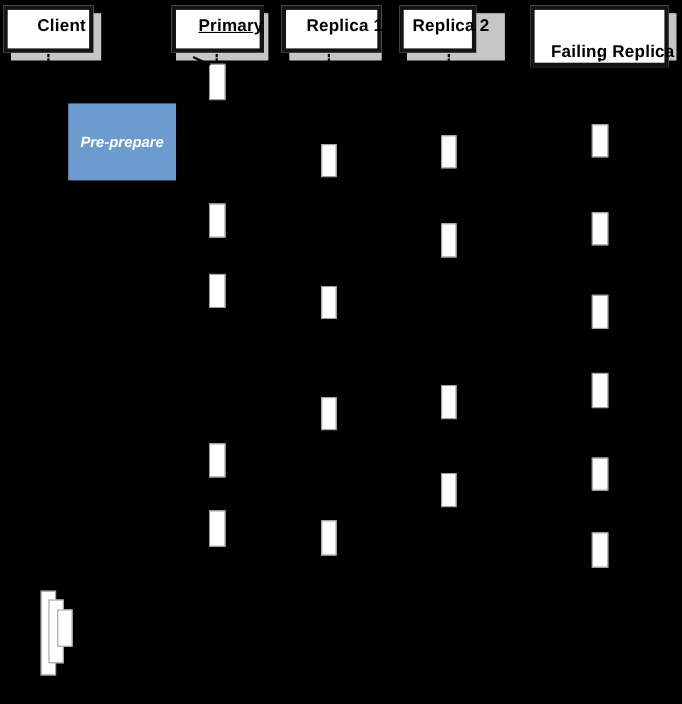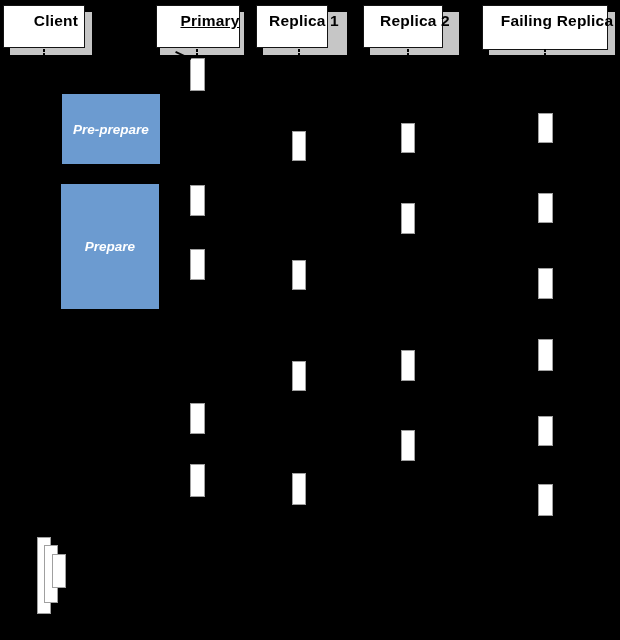--- a/index.html
+++ b/index.html
@@ -8,21 +8,21 @@
     width: 620px;
     height: 640px;
     overflow: hidden;
     font-family: "Liberation Sans", sans-serif;
   }
   .abs { position: absolute; box-sizing: border-box; }
   .shadow { position: absolute; box-sizing: border-box; }
   .hbox {
     position: absolute; box-sizing: border-box;
     display: flex; align-items: flex-start; justify-content: center;
-    border: 1px solid #b91c1c;
+    border: 4px solid #b91c1c;
     padding-left: 24px;
   }
   .hlabel {
     font-weight: bold;
     font-size: 15.5px;
     letter-spacing: 0.2px;
     margin-top: 6px;
     white-space: nowrap;
   }
   .phase {
@@ -51,42 +51,39 @@
     </div>
   </div>
   <div>
     <div class="shadow" style="left: 160px; top: 12px; width: 84px; height: 43px; background: rgb(198, 198, 198);"></div>
     <div class="hbox" style="left: 156px; top: 5px; width: 84px; height: 43px; background: rgb(255, 255, 255); border-color: rgb(20, 20, 20); color: rgb(0, 0, 0); text-decoration: underline;">
       <span class="hlabel">Primary</span>
     </div>
   </div>
   <div>
     <div class="shadow" style="left: 263px; top: 12px; width: 84px; height: 43px; background: rgb(198, 198, 198);"></div>
-    <div class="hbox" style="left: 256px; top: 5px; width: 72px; height: 43px; background: rgb(255, 255, 255); border-color: rgb(20, 20, 20); color: rgb(0, 0, 0);">
+    <div class="hbox" style="left: 256px; top: 5px; width: 91px; height: 43px; background: rgb(255, 255, 255); border-color: rgb(20, 20, 20); color: rgb(0, 0, 0);">
       <span class="hlabel">Replica 1</span>
     </div>
   </div>
   <div>
     <div class="shadow" style="left: 370px; top: 12px; width: 89px; height: 43px; background: rgb(198, 198, 198);"></div>
-    <div class="hbox" style="left: 363px; top: 5px; width: 80px; height: 43px; background: rgb(255, 255, 255); border-color: rgb(20, 20, 20); color: rgb(0, 0, 0);">
+    <div class="hbox" style="left: 363px; top: 5px; width: 70px; height: 43px; background: rgb(255, 255, 255); border-color: rgb(20, 20, 20); color: rgb(0, 0, 0);">
       <span class="hlabel">Replica 2</span>
     </div>
   </div>
   <div>
     <div class="shadow" style="left: 489px; top: 12px; width: 126px; height: 43px; background: rgb(198, 198, 198);"></div>
-    <div class="hbox" style="left: 482px; top: 5px; width: 126px; height: 45px; background: rgb(255, 255, 255); border-color: rgb(20, 20, 20); color: rgb(0, 0, 0);">
+    <div class="hbox" style="left: 482px; top: 5px; width: 126px; height: 56px; background: rgb(255, 255, 255); border-color: rgb(20, 20, 20); color: rgb(0, 0, 0); align-items: flex-end;">
       <span class="hlabel">Failing Replica</span>
     </div>
   </div>
 
   <div class="phase" style="left: 62px; top: 94px; width: 98px; height: 70px; background: rgb(108, 155, 208); color: rgb(255, 255, 255);">
     <span>Pre-prepare</span>
-  </div>
-  <div class="phase" style="left: 61px; top: 184px; width: 98px; height: 125px; background: rgb(108, 155, 208); color: rgb(255, 255, 255);">
-    <span>Prepare</span>
   </div>
 
   <div id="generated-layer">
       <div class="activation abs" style="left: 37px; top: 537px; width: 14px; height: 77px; background: rgb(255, 255, 255); border: 1px solid rgb(160, 160, 160);"></div>
       <div class="activation abs" style="left: 44px; top: 545px; width: 14px; height: 58px; background: rgb(255, 255, 255); border: 1px solid rgb(160, 160, 160);"></div>
       <div class="activation abs" style="left: 52px; top: 554px; width: 14px; height: 34px; background: rgb(255, 255, 255); border: 1px solid rgb(160, 160, 160);"></div>
       <div class="dash abs" style="left: 43px; top: 48.5px; width: 2px; height: 3px; background: rgb(0, 0, 0);"></div>
       <div class="dash abs" style="left: 43px; top: 53px; width: 2px; height: 3px; background: rgb(0, 0, 0);"></div>
       <div class="activation abs" style="left: 190px; top: 58px; width: 15px; height: 33px; background: rgb(255, 255, 255); border: 1px solid rgb(160, 160, 160);"></div>
       <div class="activation abs" style="left: 190px; top: 185px; width: 15px; height: 31px; background: rgb(255, 255, 255); border: 1px solid rgb(160, 160, 160);"></div>

